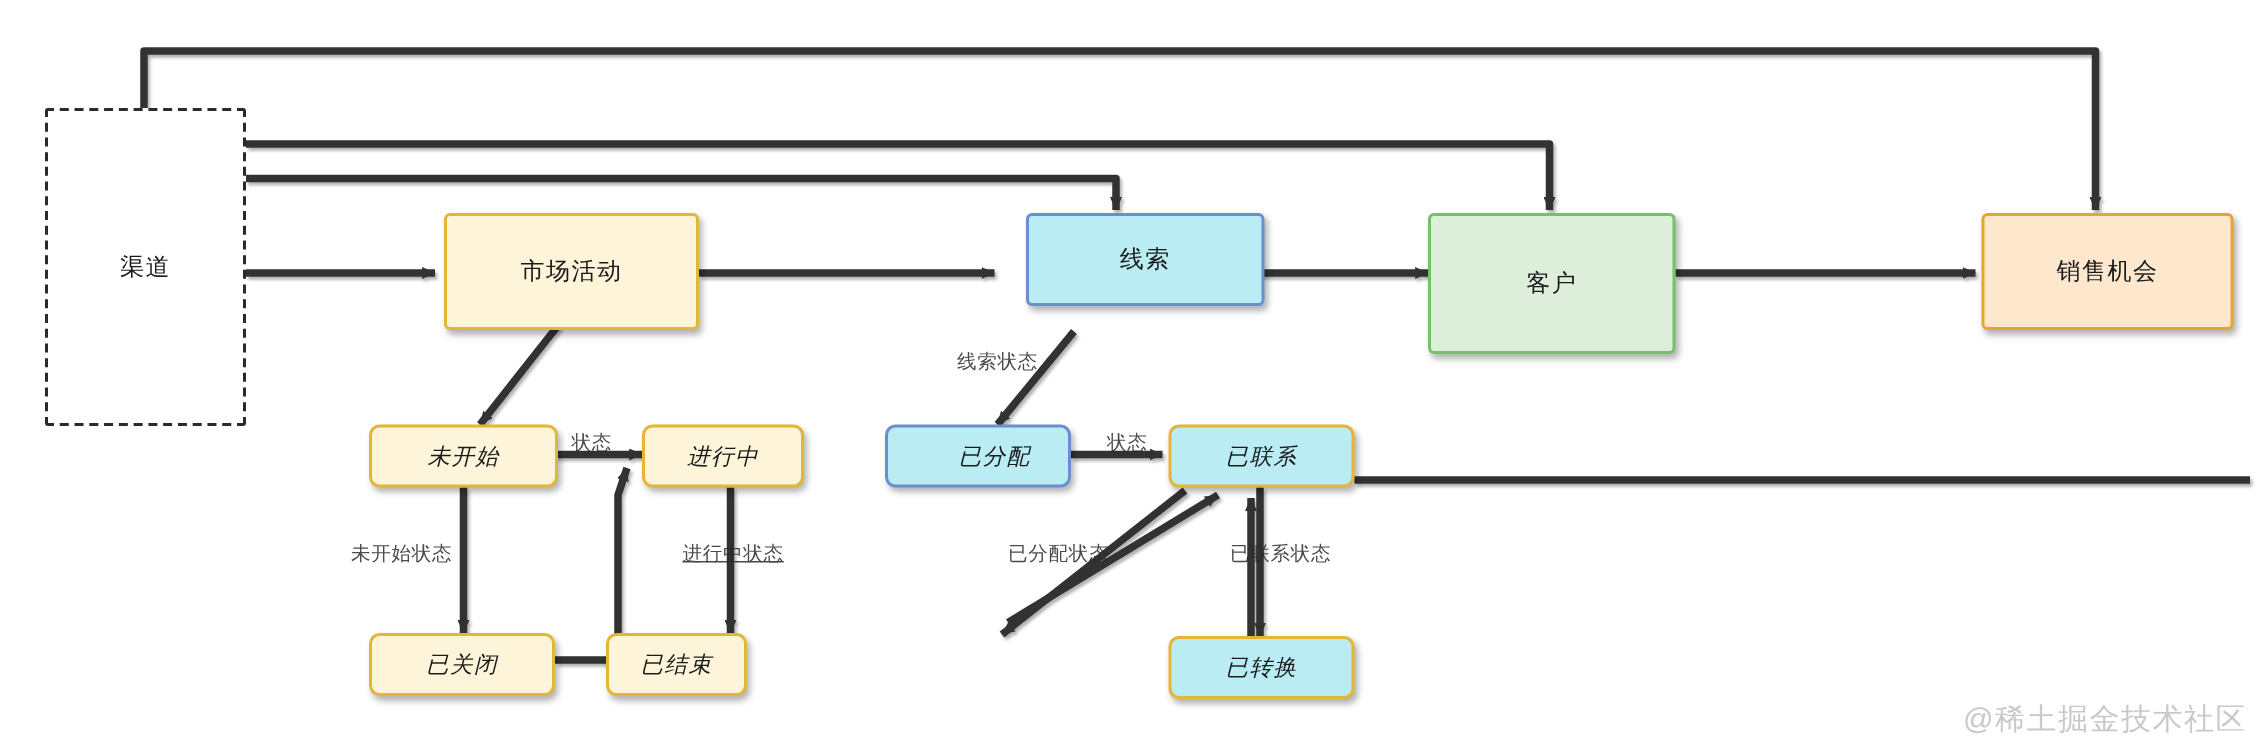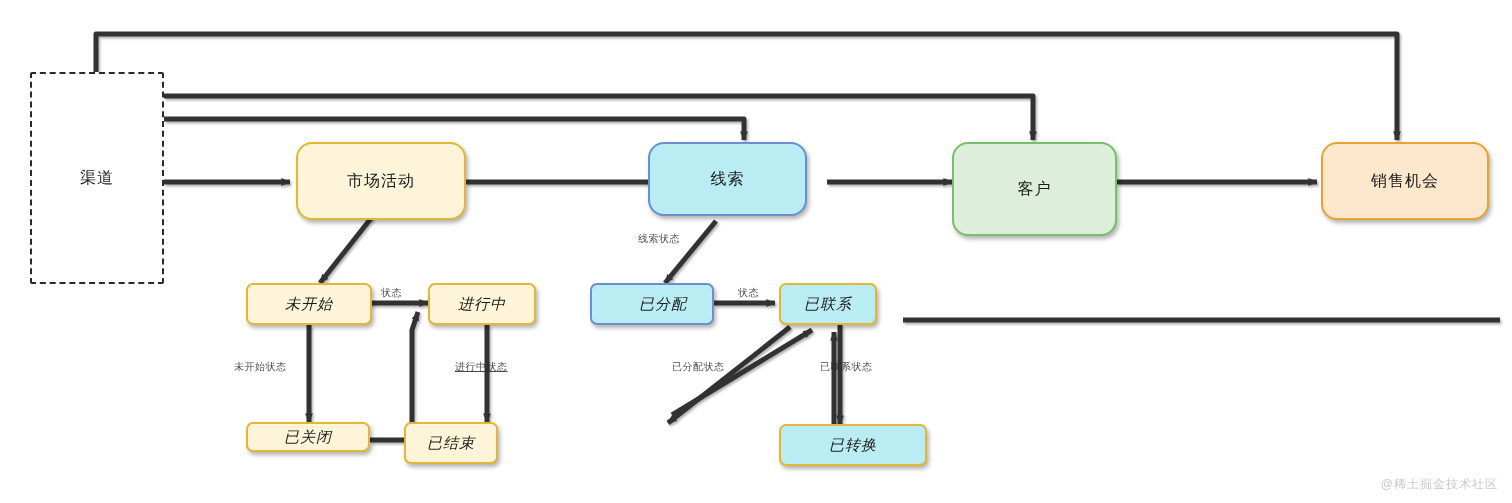--- a/index.html
+++ b/index.html
@@ -25,21 +25,21 @@
     width: 1512px;
     height: 503px;
     pointer-events: none;
   }
   .node {
     position: absolute;
     box-sizing: border-box;
     display: flex;
     align-items: center;
     justify-content: center;
-    border-radius: 16px;
+    border-radius: 4px;
     font-size: 15px;
     color: #1b1b1b;
     letter-spacing: 1px;
     box-shadow: 2px 3px 4px rgba(0,0,0,0.30);
     z-index: 3;
   }
   .node.big { font-size: 16px; }
   .node.small { font-size: 15px; border-radius: 7px; font-style: italic; }
 
   .n-channel {
@@ -64,32 +64,32 @@
     background: #fde8cd;
     border: 2px solid #e8a433;
   }
   .n-blue-gold {
     background: #b9ecf3;
     border: 2px solid #e3b636;
   }
 
   .edge-label {
     position: absolute;
-    font-size: 10px;
+    font-size: 13px;
     color: #2b2b2b;
     white-space: nowrap;
     z-index: 2;
     letter-spacing: 0.5px;
     opacity: 0.85;
   }
   .watermark {
     position: absolute;
     right: 14px;
     bottom: 10px;
-    font-size: 12px;
+    font-size: 20px;
     color: #c9c9c9;
     letter-spacing: 1px;
     z-index: 5;
     user-select: none;
   }
 </style>
 </head>
 <body>
 
 <div id="canvas">
@@ -148,58 +148,58 @@
   </svg>
 
   <div class="node n-channel big" style="left:30px; top:72px; width:134px; height:212px;">
     <span>渠道</span>
   </div>
 
   <div class="node n-yellow big" style="left:296px; top:142px; width:170px; height:78px;">
     <span>市场活动</span>
   </div>
 
-  <div class="node n-blue big" style="left:648px; top:142px; width:159px; height:74px;">
+  <div class="node n-blue big" style="left:684px; top:142px; width:159px; height:62px;">
     <span>线索</span>
   </div>
 
   <div class="node n-green big" style="left:952px; top:142px; width:165px; height:94px;">
     <span>客户</span>
   </div>
 
   <div class="node n-orange big" style="left:1321px; top:142px; width:168px; height:78px;">
     <span>销售机会</span>
   </div>
 
   <div class="node n-yellow small" style="left:246px; top:283px; width:126px; height:42px;">
     <span>未开始</span>
   </div>
 
   <div class="node n-yellow small" style="left:428px; top:283px; width:108px; height:42px;">
     <span>进行中</span>
   </div>
 
-  <div class="node n-yellow small" style="left:246px; top:422px; width:124px; height:30px;">
+  <div class="node n-yellow small" style="left:246px; top:422px; width:124px; height:42px;">
     <span>已关闭</span>
   </div>
 
   <div class="node n-yellow small" style="left:404px; top:422px; width:94px; height:42px;">
     <span>已结束</span>
   </div>
 
   <div class="node n-blue small" style="left:590px; top:283px; width:124px; height:42px;padding-left:22px;">
     <span>已分配</span>
   </div>
 
-  <div class="node n-blue-gold small" style="left:779px; top:283px; width:98px; height:42px;">
+  <div class="node n-blue-gold small" style="left:779px; top:283px; width:124px; height:42px;">
     <span>已联系</span>
   </div>
 
 
-  <div class="node n-blue-gold small" style="left:779px; top:424px; width:148px; height:42px;">
+  <div class="node n-blue-gold small" style="left:779px; top:424px; width:124px; height:42px;">
     <span>已转换</span>
   </div>
 
   <div class="edge-label" style="left:381px; top:286px;">
     <span>状态</span>
   </div>
 
   <div class="edge-label" style="left:738px; top:286px;">
     <span>状态</span>
   </div>

